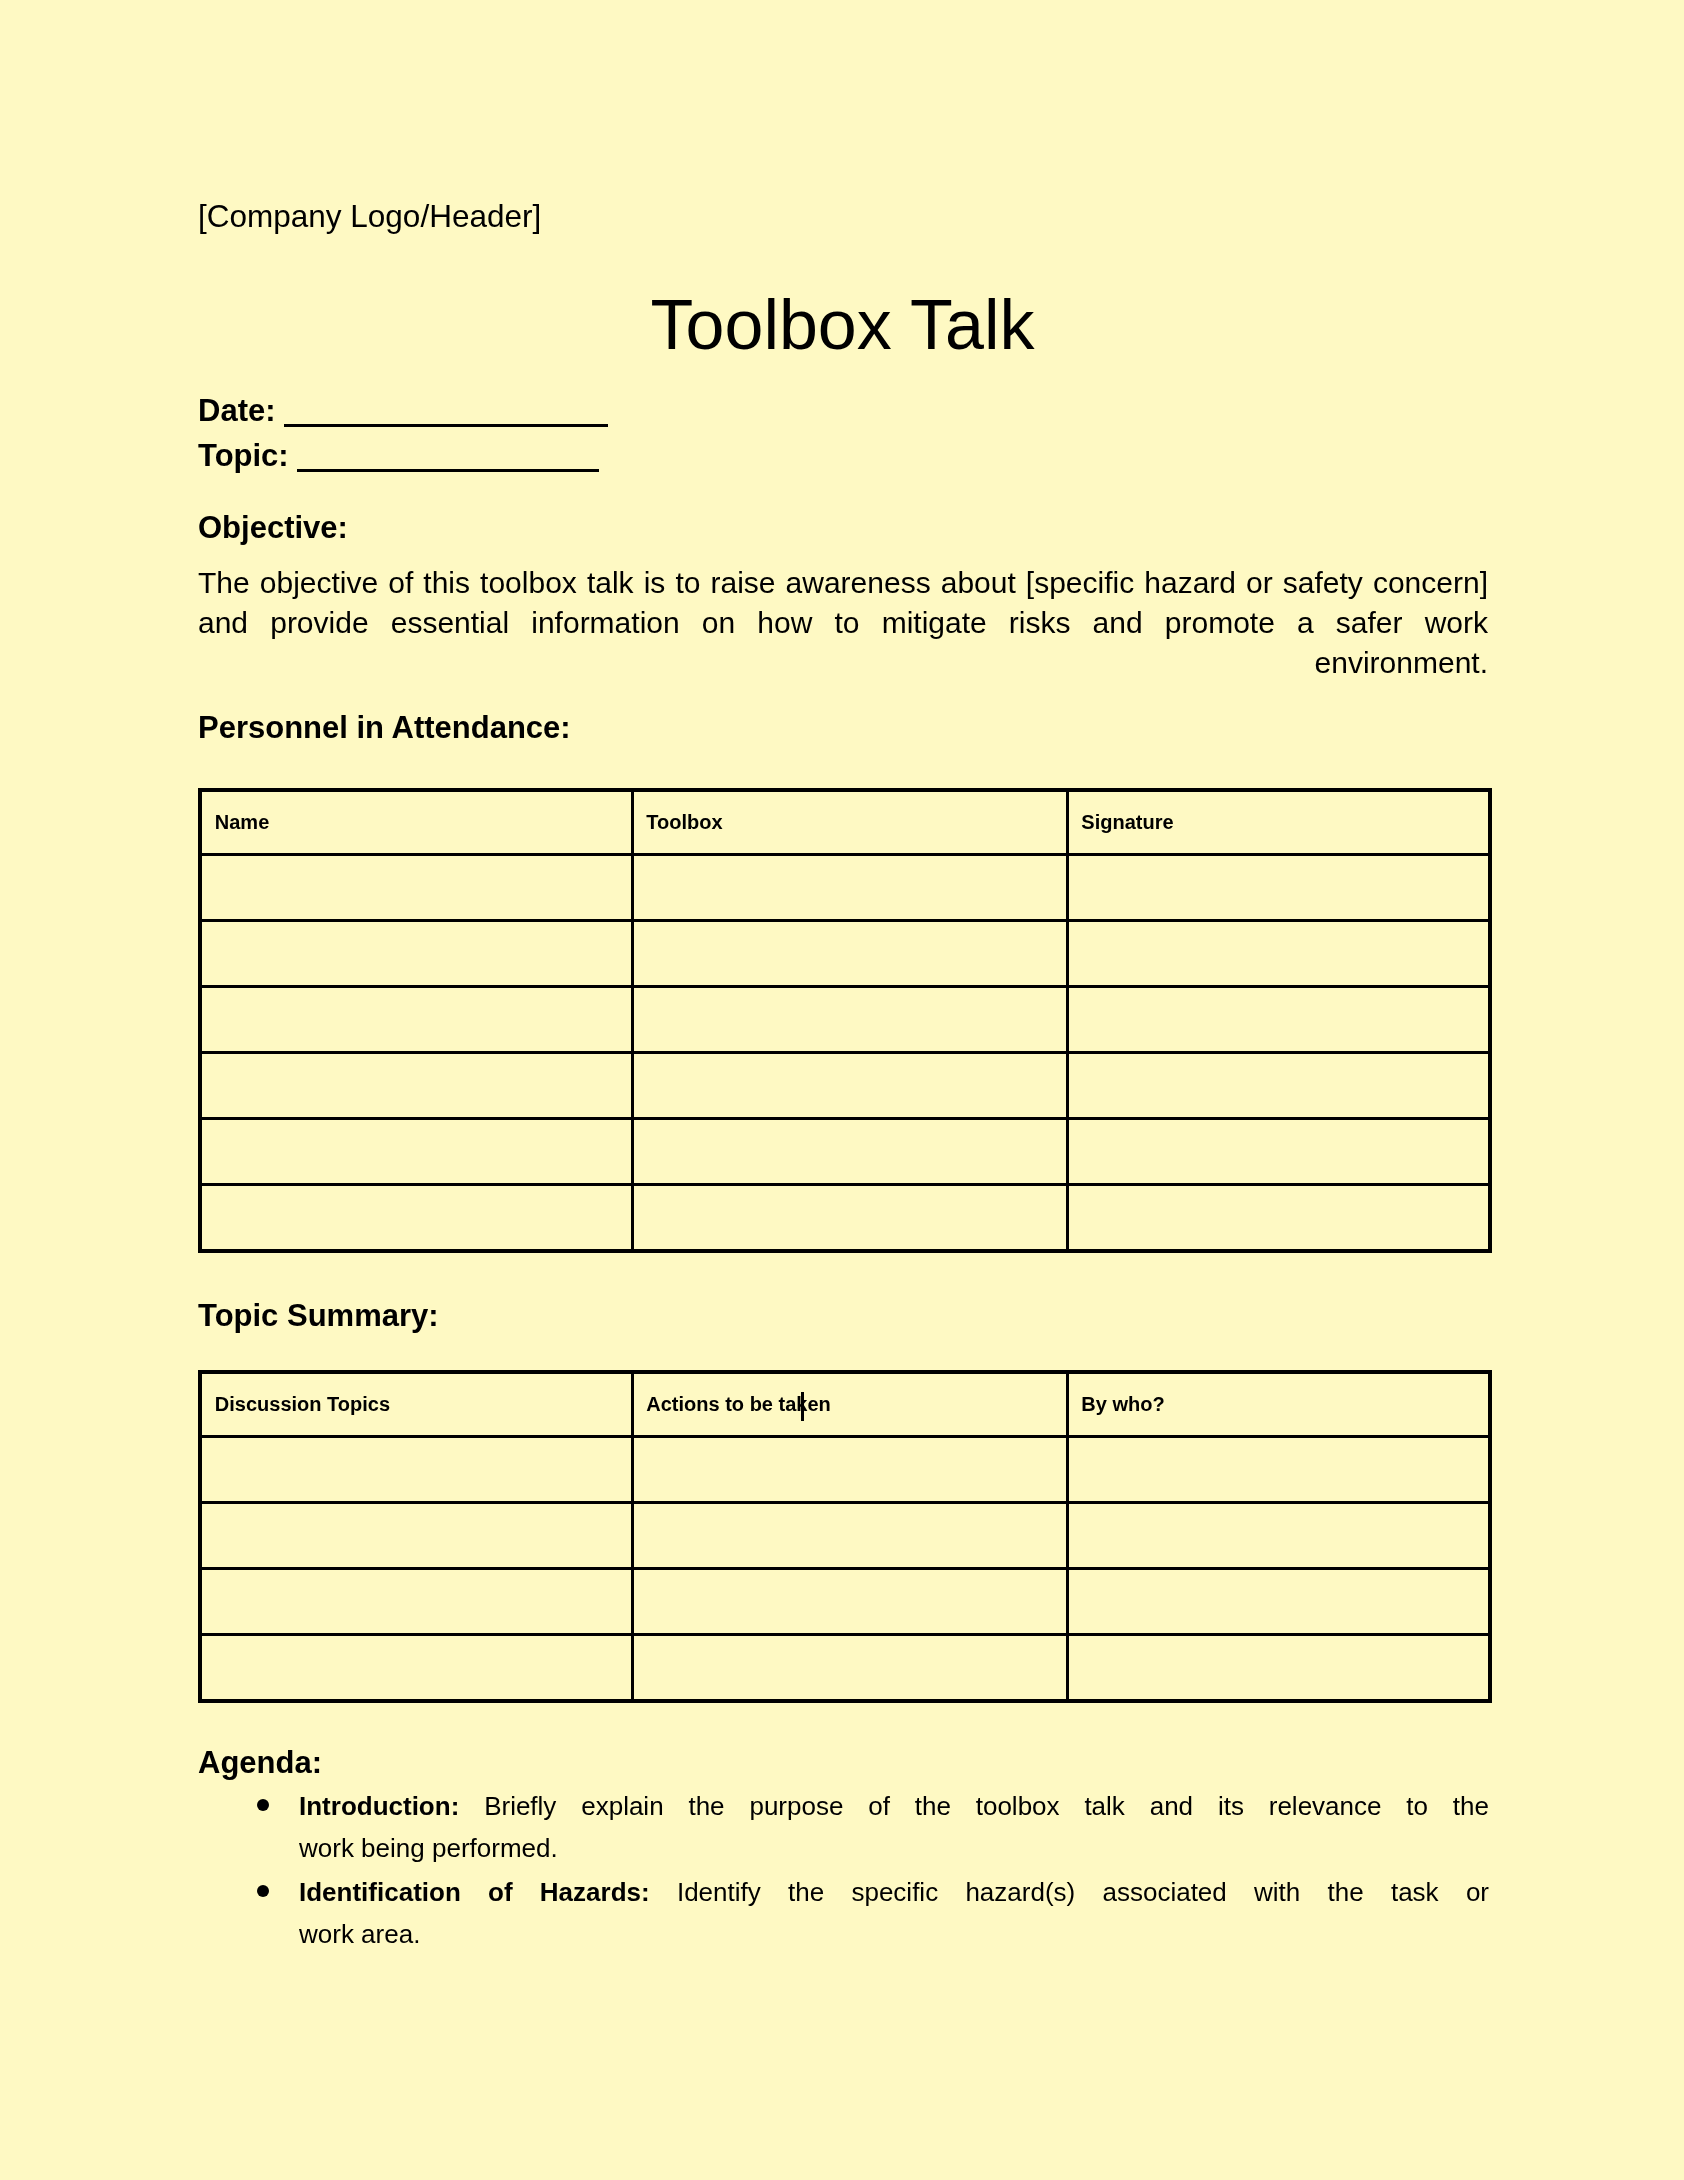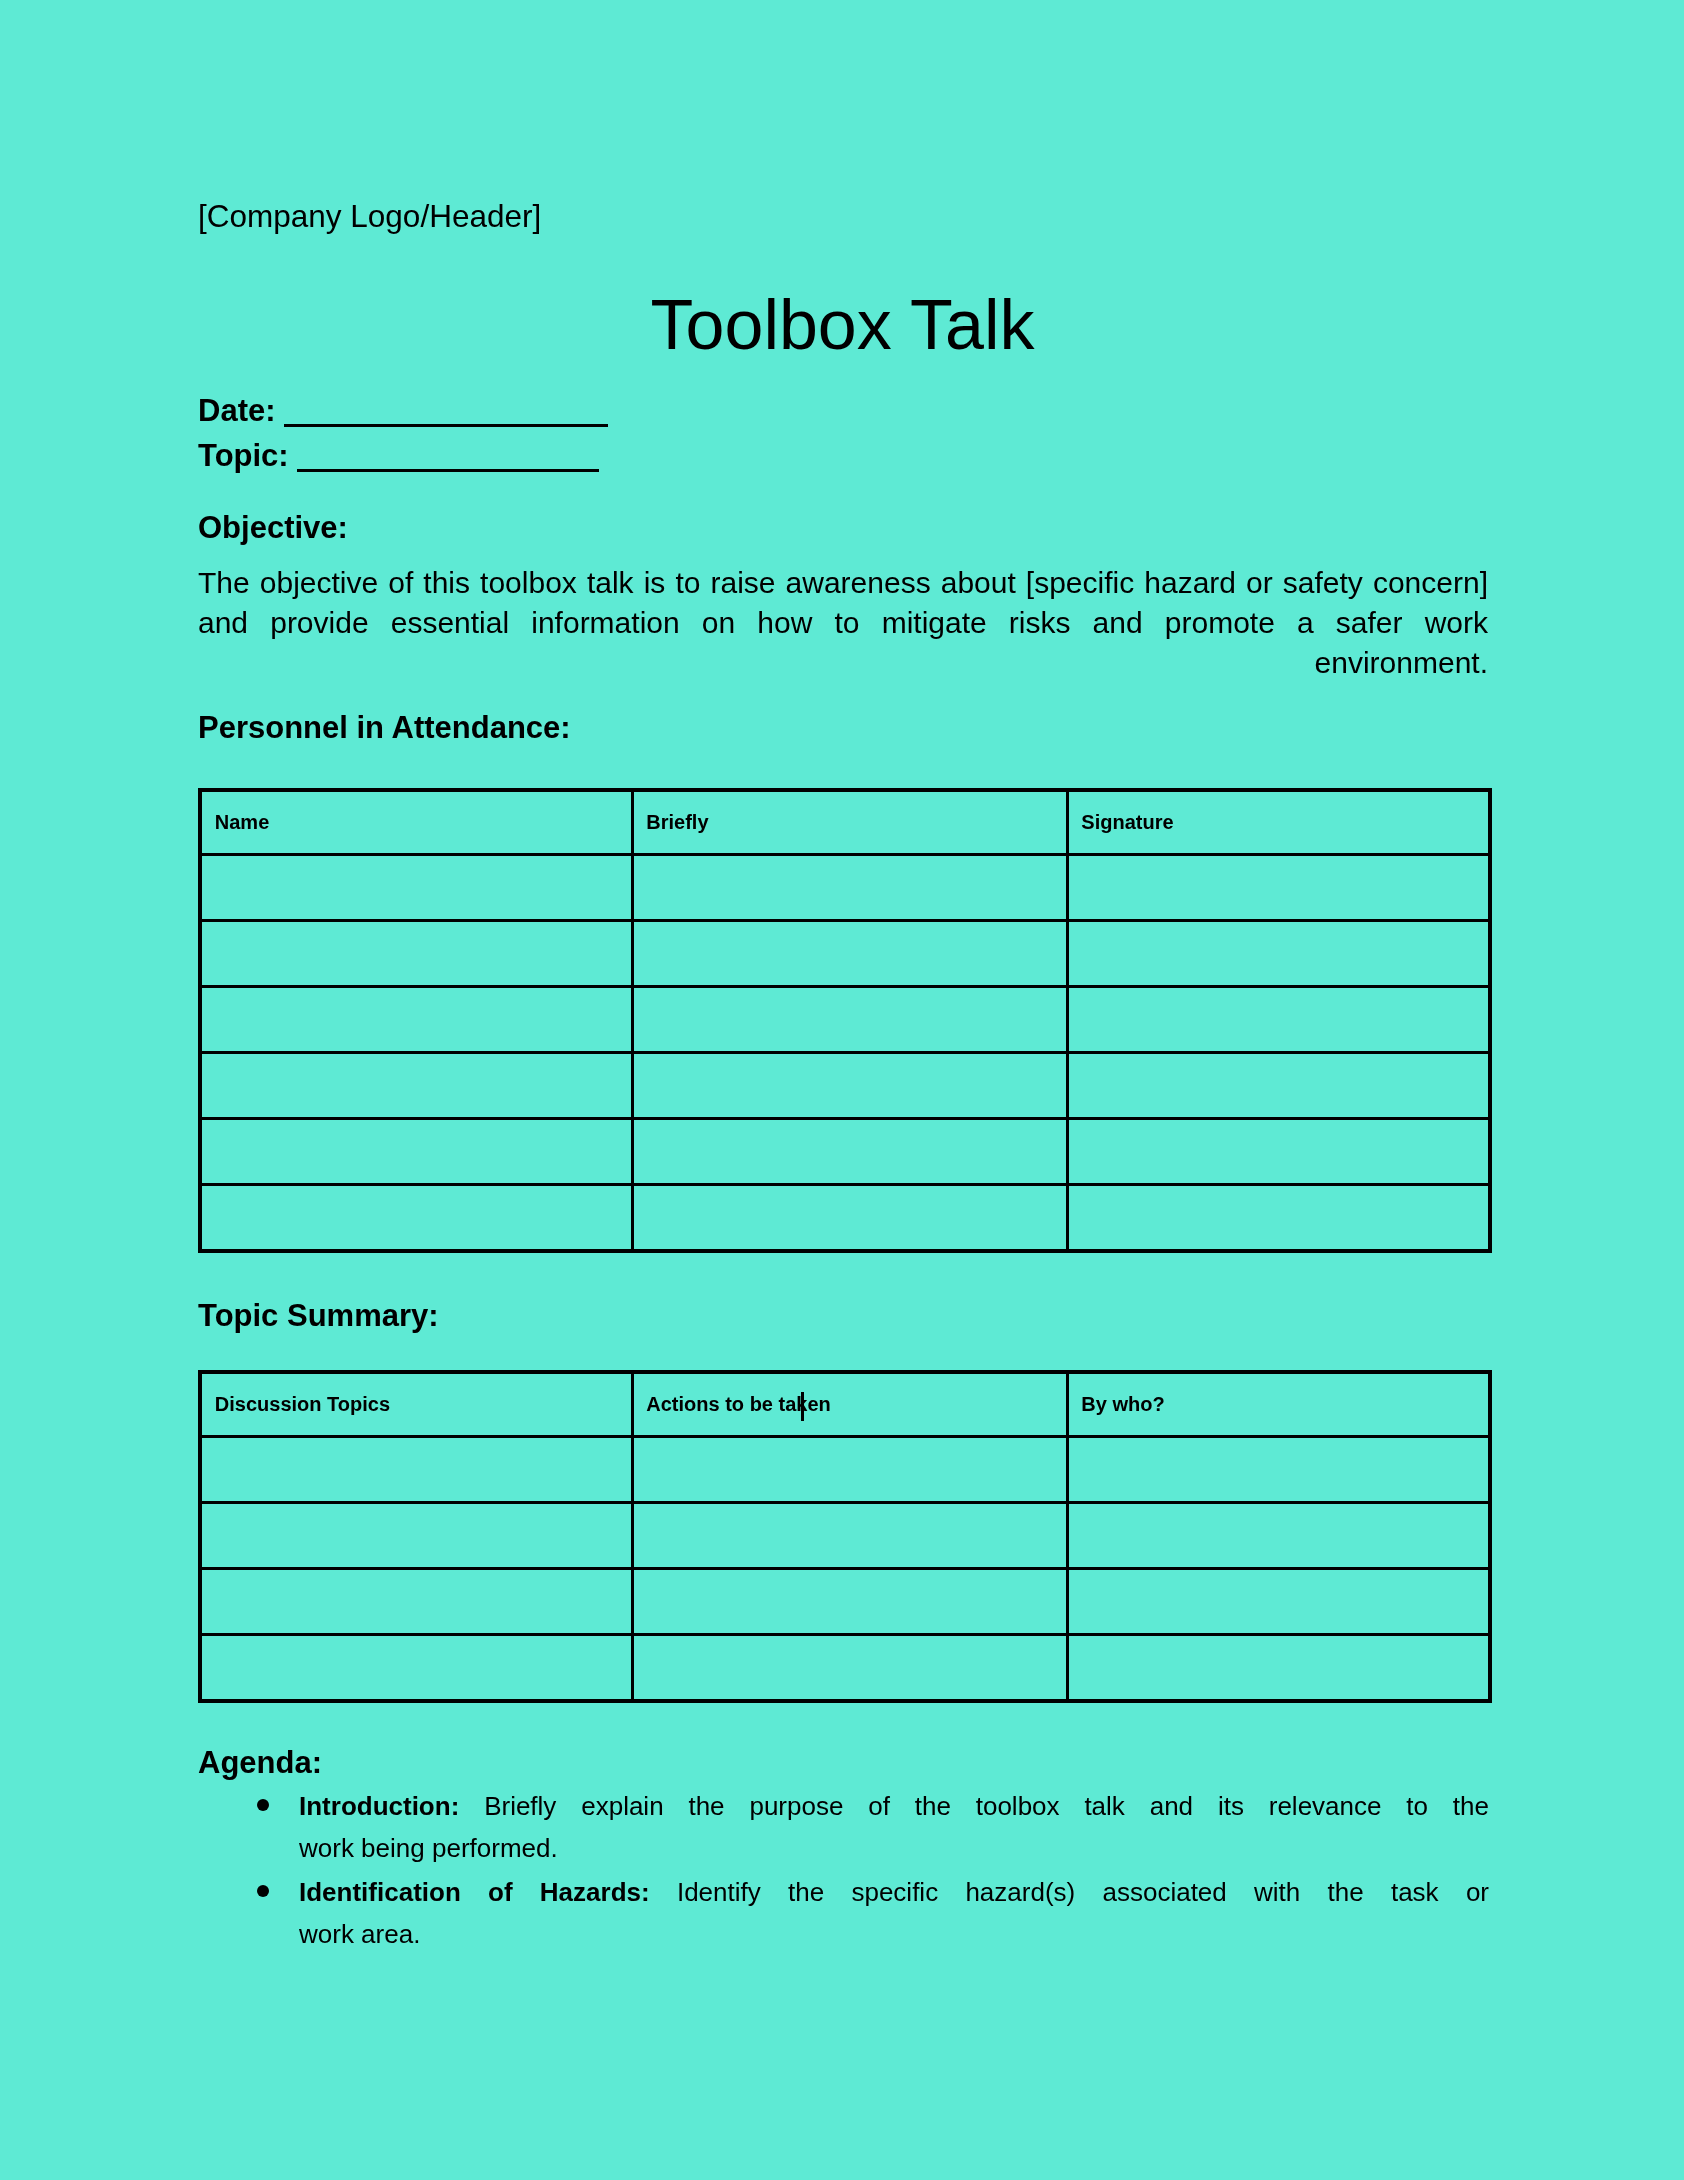--- a/index.html
+++ b/index.html
@@ -5,21 +5,21 @@
 <style>
   html, body {
     margin: 0;
     padding: 0;
     background: #ffffff;
   }
   .page {
     position: relative;
     width: 1685px;
     height: 2181px;
-    background: #5eead4;
+    background: #fef9c3;
     color: #000000;
     font-family: "Liberation Sans", "DejaVu Sans", sans-serif;
     overflow: hidden;
   }
   .abs { position: absolute; }
 
   .company-header {
     left: 198px; top: 198px;
     font-size: 31.5px;
     white-space: nowrap;
@@ -152,21 +152,21 @@
 
   <table class="doc-table" style="top:788px">
     <colgroup>
         <col style="width:432px">
         <col style="width:435px">
         <col style="width:423px">
       </colgroup>
     <thead>
       <tr>
         <th>Name</th>
-        <th>Briefly</th>
+        <th>Toolbox</th>
         <th>Signature</th>
       </tr>
     </thead>
     <tbody>
       <tr>
           <td></td>
           <td></td>
           <td></td>
         </tr>
       <tr>

